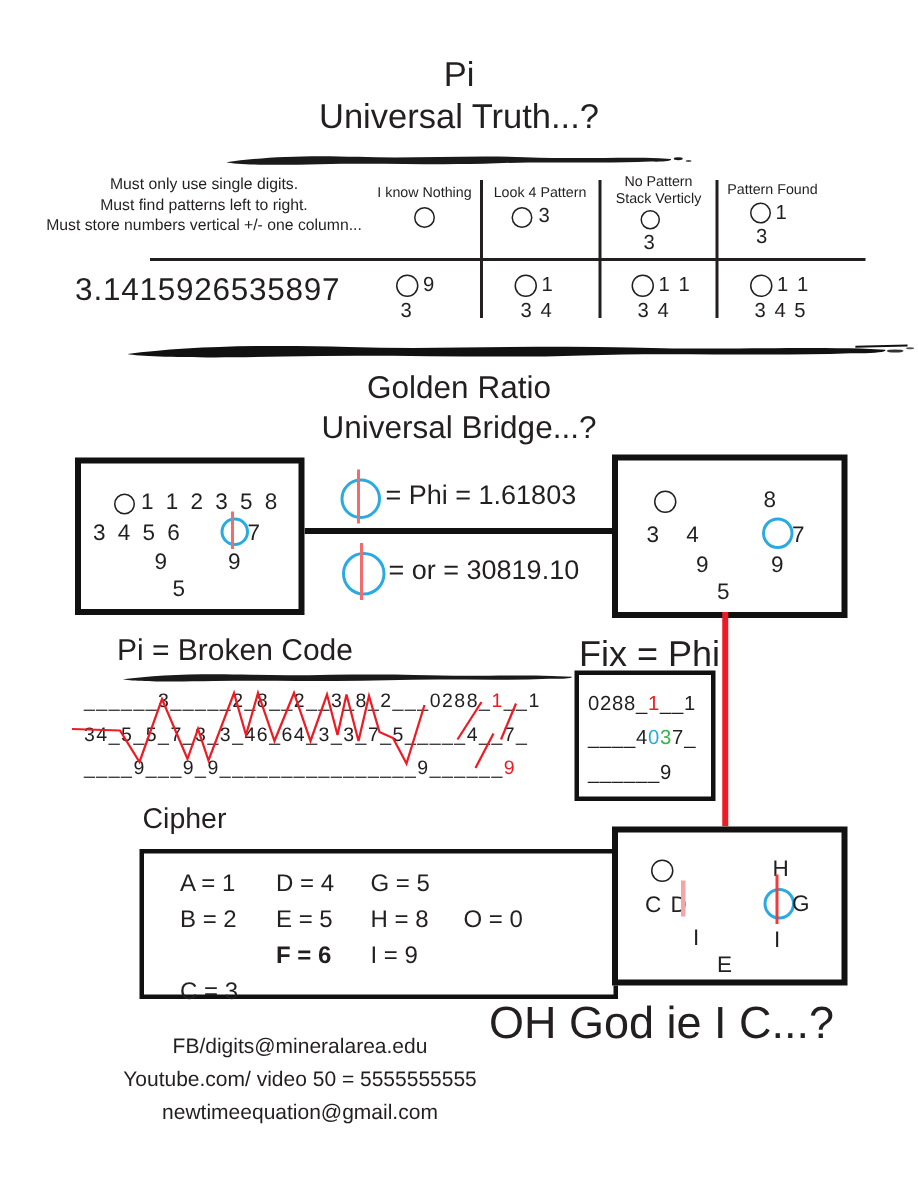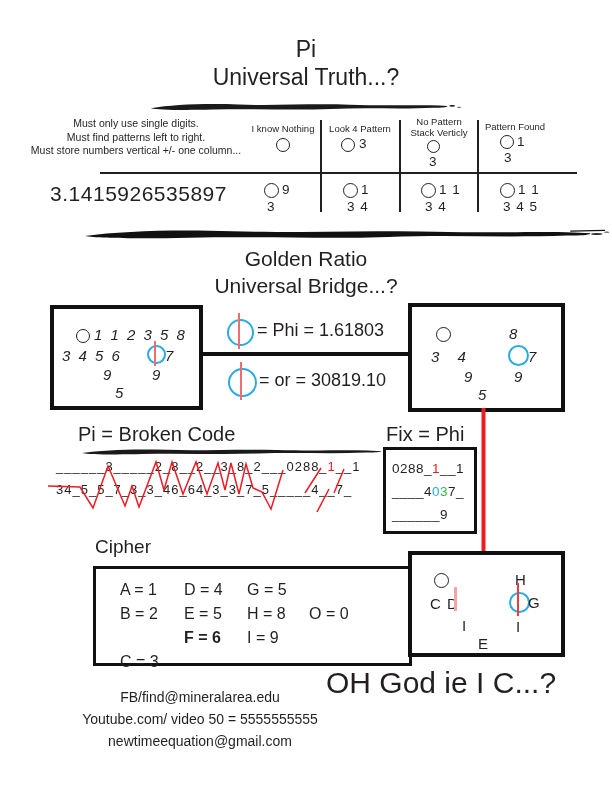--- a/index.html
+++ b/index.html
@@ -11,21 +11,21 @@
   .oc{position:absolute;border:1.6px solid #231f20;border-radius:50%;background:transparent;}
   .bc{position:absolute;border:2px solid #29abe2;border-radius:50%;background:transparent;}
   .rl{position:absolute;width:2.4px;background:#f26c6c;}
   
   .thickbox{position:absolute;border:4px solid #111;background:#fff;}
   .thinbox{position:absolute;border:2.5px solid #111;background:#fff;}
   .vdiv{position:absolute;width:1.5px;background:#231f20;}
   .hdiv{position:absolute;height:1.5px;background:#231f20;}
   .small{font-size:9.5px;}
   .cell-num{font-size:13.5px;letter-spacing:1px;white-space:pre;}
-  .boxdigit{font-size:15px;letter-spacing:2px;white-space:pre;font-style:italic;}
+  .boxdigit{font-size:15px;letter-spacing:2px;white-space:pre;}
   .codeline{font-size:13px;letter-spacing:1px;white-space:pre;color:#4a4a4a;}
   .codeline span{color:#231f20;}
   .fixline{font-size:13.5px;letter-spacing:0.5px;white-space:pre;}
   svg{display:block;}
 </style>
 </head>
 <body>
 
 <div id="page">
 
@@ -121,28 +121,29 @@
     <span class="abs boxdigit" style="left:97px;top:18px;">8</span>
     <span class="abs boxdigit" style="left:19px;top:41px;letter-spacing:7px;">3 4</span>
     <span class="bc" style="left:96px;top:38px;width:17px;height:17px;"></span>
     <span class="abs boxdigit" style="left:116px;top:41px;">7</span>
     <span class="abs boxdigit" style="left:52px;top:61px;">9</span>
     <span class="abs boxdigit" style="left:102px;top:61px;">9</span>
     <span class="abs boxdigit" style="left:66px;top:79px;">5</span>
   </div>
 
   <div class="abs" style="left:78px;top:423px;font-size:20px;">Pi = Broken Code</div>
-  <div class="abs" style="left:386px;top:423px;font-size:20px;">Fix = Phi</div>
+  <div class="abs" style="left:386px;top:423px;font-size:24px;">Fix = Phi</div>
 
   <svg class="abs" style="left:79px;top:446px;" width="308" height="11" viewBox="0 0 320 12" preserveAspectRatio="none">
     <path fill="#1a1a1a" d="M3,7.5 C25,4.5 55,3 92,4.2 C128,5.4 165,3.2 205,4.4 C245,5.6 270,4.2 300,5 L314,5.6 C315,6.6 310,7.4 298,7.1 C262,8.8 225,6.8 186,8.2 C148,9.6 108,7.8 66,8.8 C36,9.5 10,9.2 3,7.5 Z"></path>
   </svg>
 
   <div class="abs codeline" style="left:56px;top:459px;"><span>______3_____2_8__2__3_8_2___0288_</span><span style="color: rgb(237, 28, 36);">1</span><span>__1</span></div>
   <div class="abs codeline" style="left:56px;top:482px;"><span>34_5_5_7_3_3_46_64_3_3_7_5_____4__7_</span></div>
+  <div class="abs codeline" style="left:56px;top:504px;"><span>____9___9_9________________9______</span><span style="color: rgb(237, 28, 36);">9</span></div>
 
   <div class="thinbox" style="left:383px;top:447px;width:88px;height:81px;border-width:3.5px;">
     <div class="abs fixline" style="left:6px;top:11px;"><span>0288_</span><span style="color: rgb(237, 28, 36);">1</span><span>__1</span></div>
     <div class="abs fixline" style="left:6px;top:34px;"><span>____4</span><span style="color: rgb(41, 171, 226);">0</span><span style="color: rgb(57, 181, 74);">3</span><span>7_</span></div>
     <div class="abs fixline" style="left:6px;top:57px;"><span>______9</span></div>
   </div>
 
   <svg class="abs" style="left:0;top:0;pointer-events:none;" width="612" height="792" viewBox="0 0 612 792">
     <polyline points="48,486 80,487 93,508 108,466 125,506 132,486 139,507 156,462 164,490 172,462 183,494 196,462 207,494 218,463 225,490 231,463 239,494 246,464 253,488 262,492 271,509 283,470" fill="none" stroke="#ed1c24" stroke-width="1.5"></polyline>
     <polyline points="305,493 321,468" fill="none" stroke="#ed1c24" stroke-width="1.5"></polyline>
@@ -183,19 +184,19 @@
     <span class="abs" style="left:42px;top:32px;width:2.5px;height:24px;background:#f2a6a6;"></span>
     <span class="bc" style="left:97px;top:37px;width:17px;height:17px;"></span>
     <span class="abs" style="left:104.5px;top:28px;width:2.4px;height:33px;background:#ee3b3b;"></span>
     <span class="abs" style="left:116px;top:39px;font-size:15px;">G</span>
     <span class="abs" style="left:50px;top:62px;font-size:15px;">I</span>
     <span class="abs" style="left:104px;top:63px;font-size:15px;">I</span>
     <span class="abs" style="left:66px;top:80px;font-size:15px;">E</span>
   </div>
 
   <div class="abs ctr" style="left:55px;top:686px;width:290px;font-size:14px;line-height:22px;">
-    <div>FB/find@mineralarea.edu</div>
+    <div>FB/digits@mineralarea.edu</div>
     <div>Youtube.com/ video 50 = 5555555555</div>
     <div>newtimeequation@gmail.com</div>
   </div>
   <div class="abs" style="left:326px;top:666px;width:280px;font-size:30px;">OH God ie I C...?</div>
 
 </div>
 
 </body></html>

